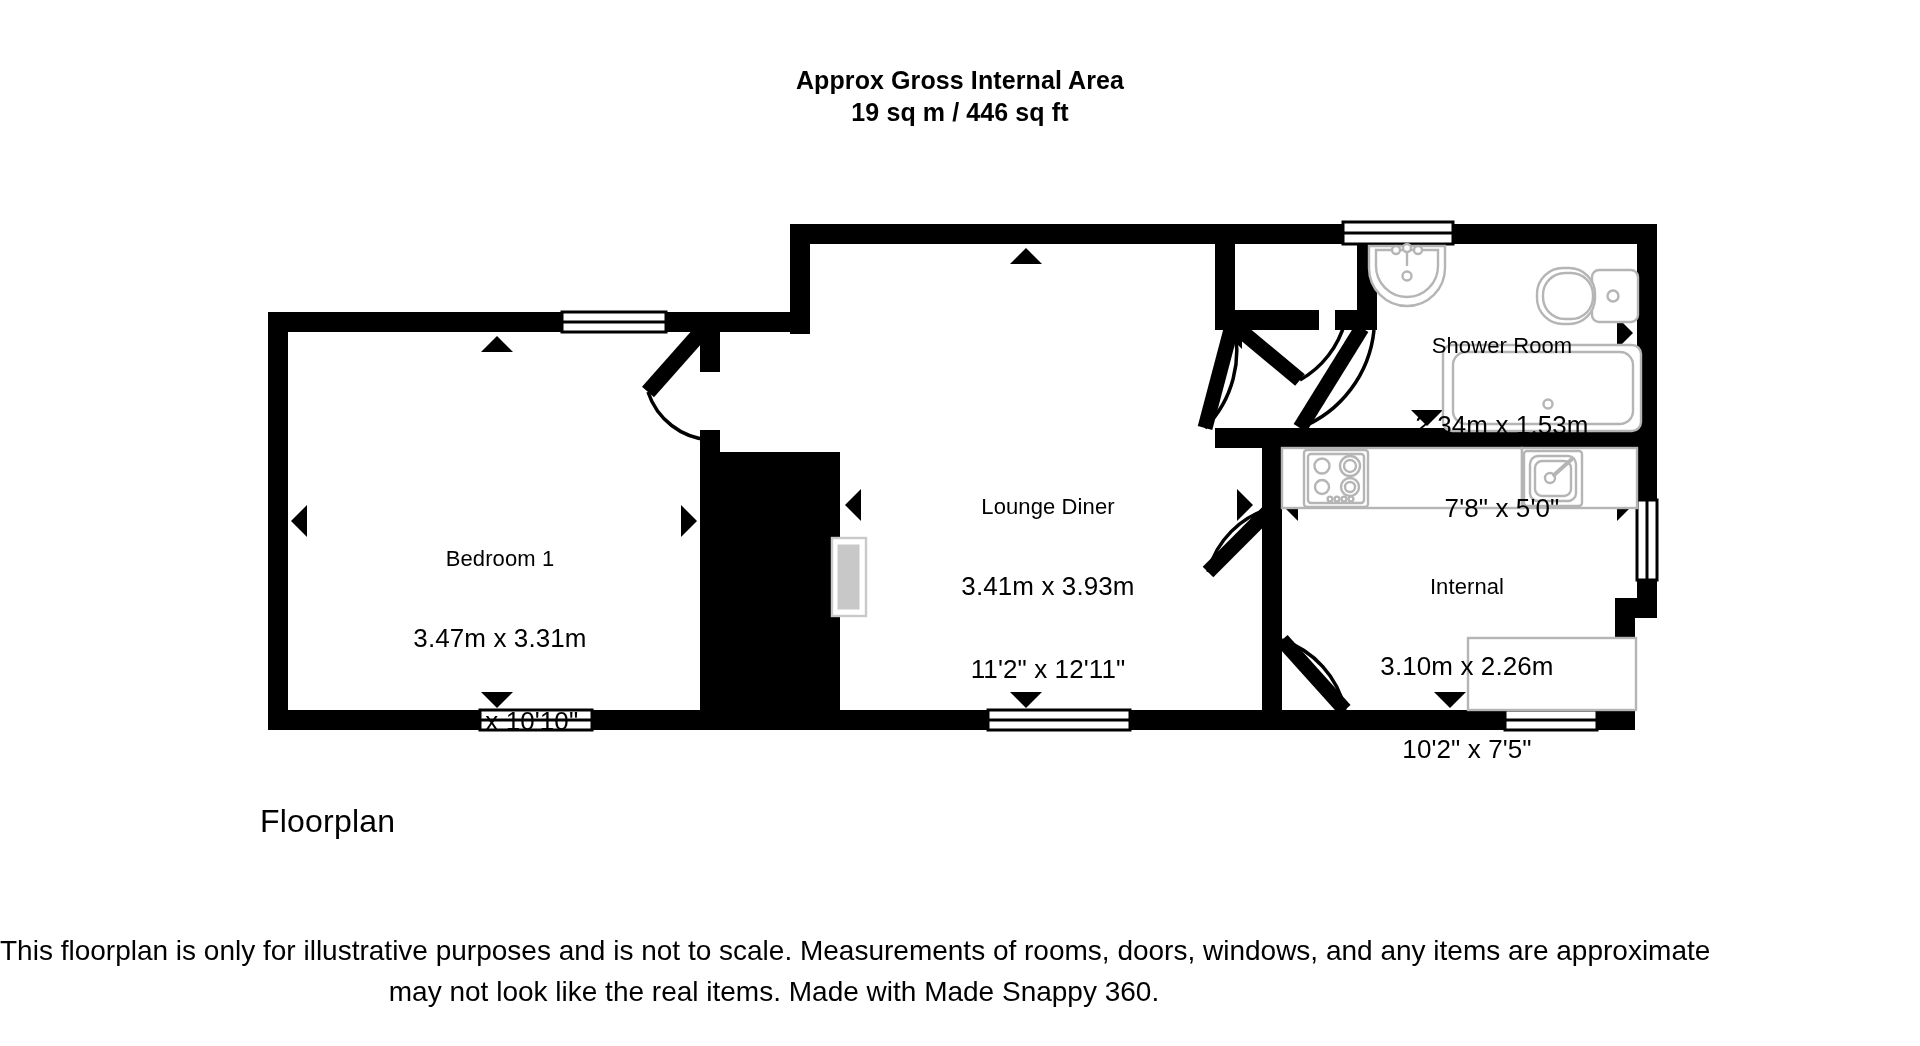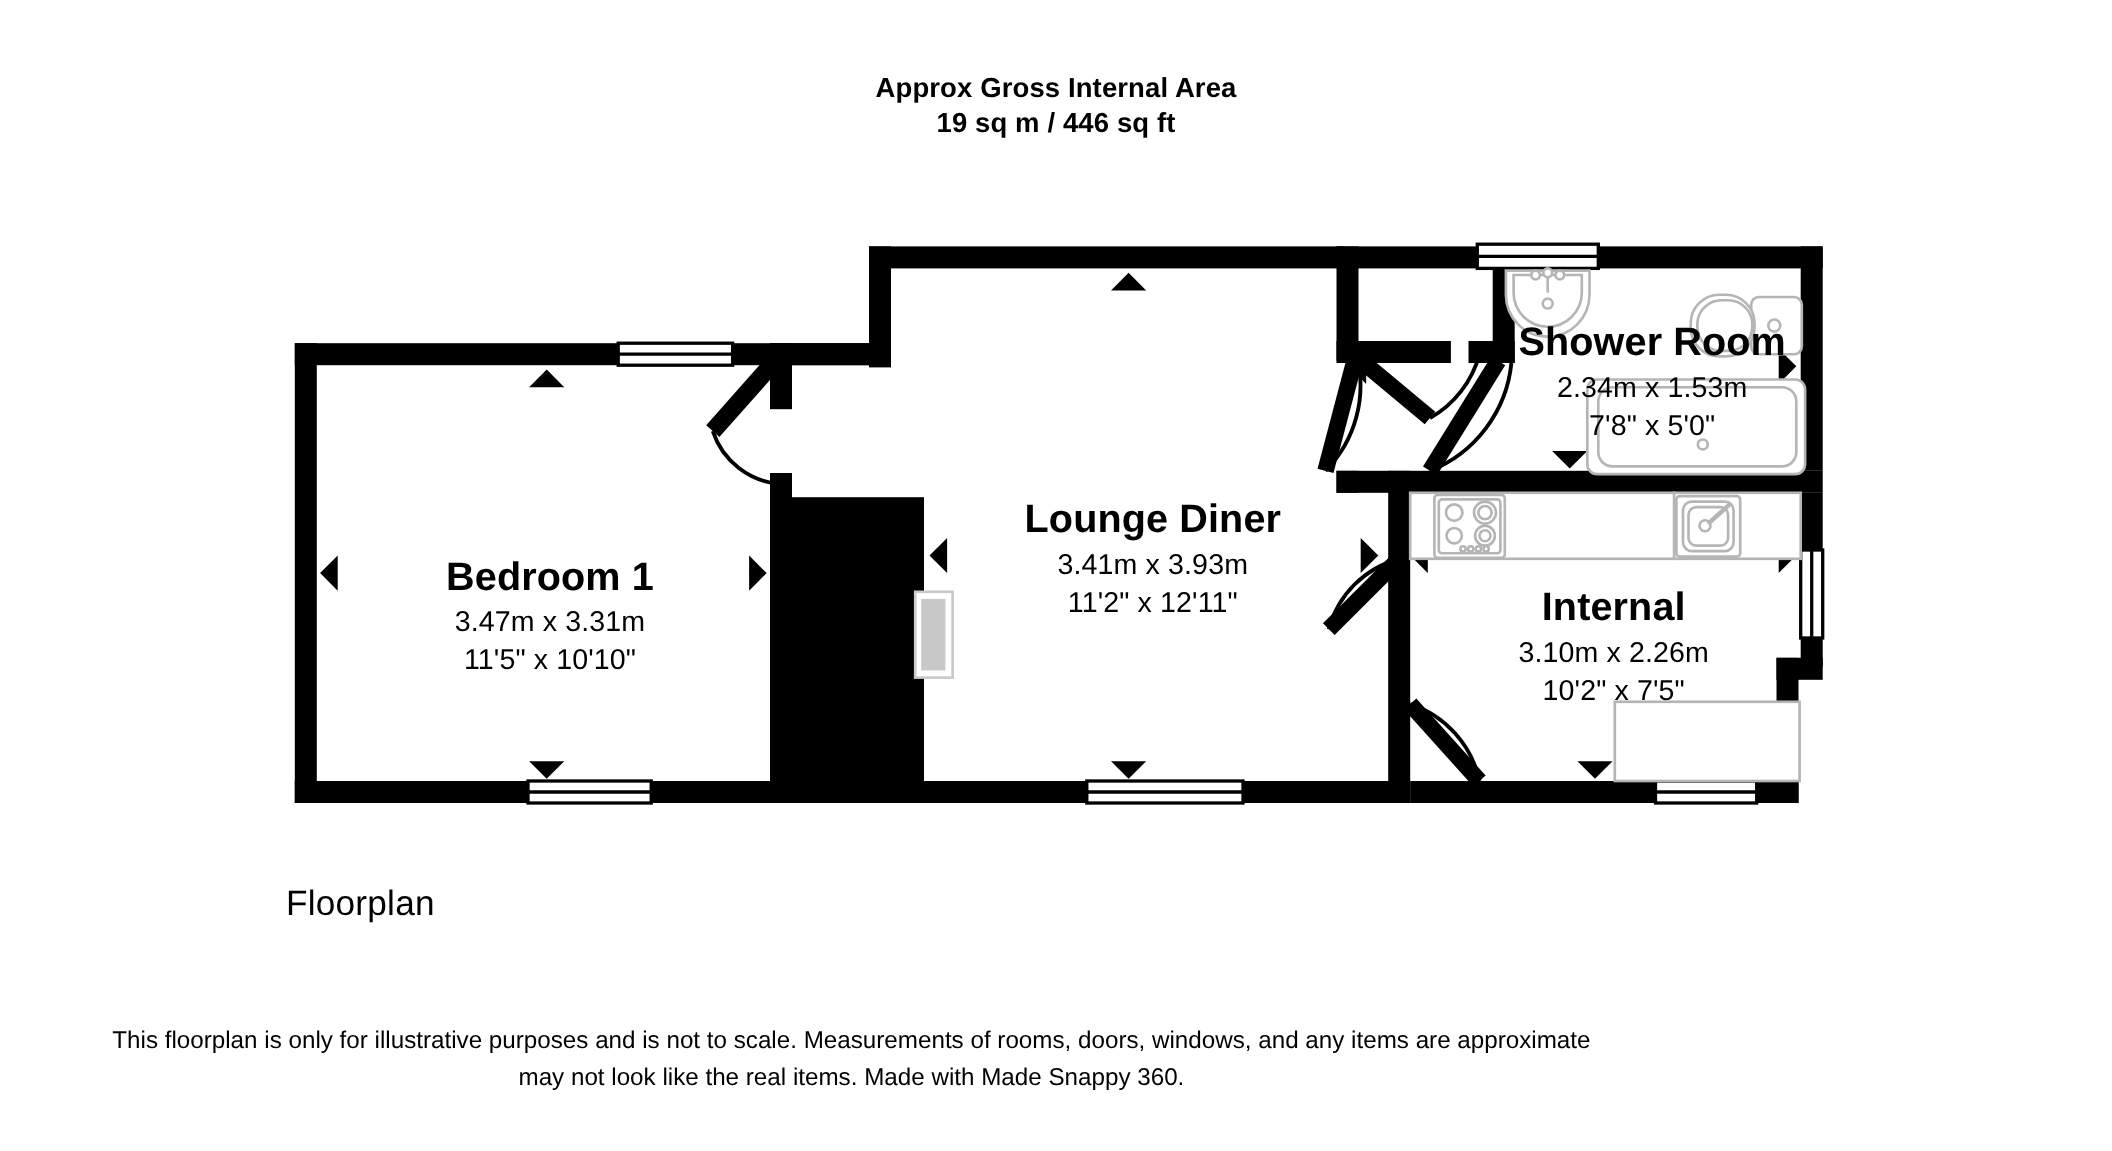--- a/index.html
+++ b/index.html
@@ -47,28 +47,30 @@
 
   
   .room-label {
     position: absolute;
     text-align: center;
     line-height: 1.33;
     white-space: nowrap;
     transform: translateX(-50%);
   }
   .room-label .room-name {
-    font-size: 36px;
-    font-weight: bold;
+    font-size: 22px;
+    font-weight: normal;
     letter-spacing: 0.1px;
+    margin-top: 44px;
   }
   .room-label .room-dim {
     font-size: 26px;
     font-weight: normal;
     letter-spacing: 0.1px;
+    margin-top: 48px;
   }
 
   #label-bedroom1 { left: 500px;  top: 500px; }
   #label-lounge   { left: 1048px; top: 448px; }
   #label-shower   { left: 1502px; top: 287px; }
   #label-kitchen  { left: 1467px; top: 528px; }
 
   
   #floorplan-caption {
     position: absolute;
@@ -77,21 +79,21 @@
     font-size: 32px;
     font-weight: normal;
     letter-spacing: 0.2px;
   }
   #disclaimer {
     position: absolute;
     left: 0;
     top: 930px;
     width: 1548px;
     text-align: center;
-    font-size: 22px;
+    font-size: 28px;
     line-height: 1.48;
     font-weight: normal;
   }
   #disclaimer div { white-space: nowrap; }
 </style>
 </head>
 <body>
 
 <div id="header">
   <div class="hdr-line">Approx Gross Internal Area</div>

